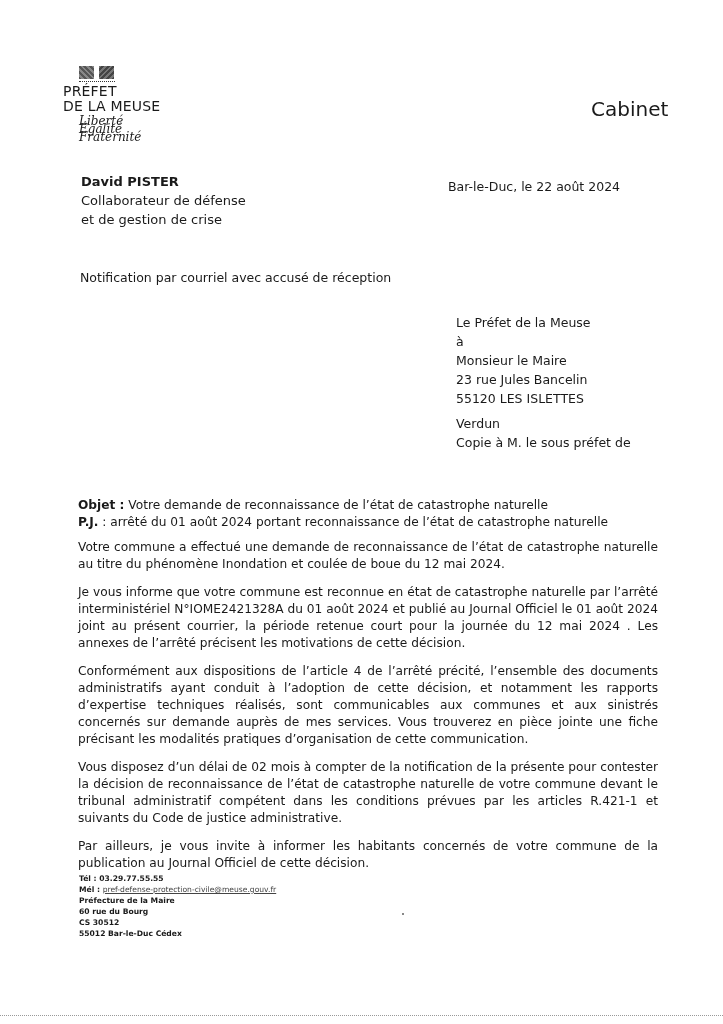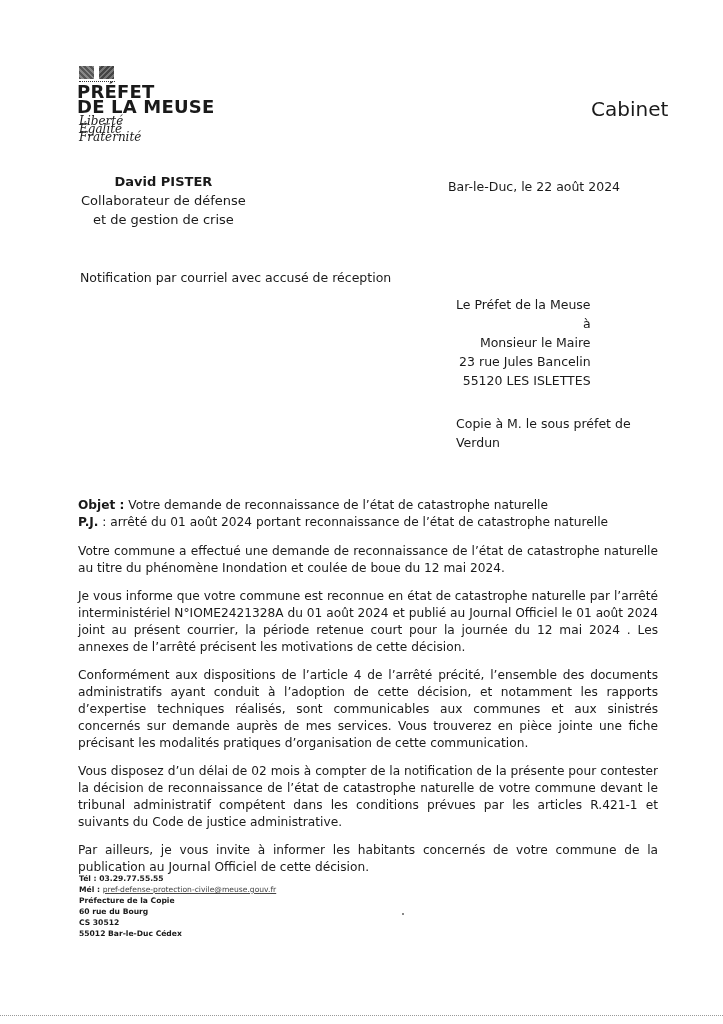--- a/index.html
+++ b/index.html
@@ -7,33 +7,33 @@
       width: 723px; height: 1024px; position: relative; overflow: hidden;
       font-family: "DejaVu Sans", "Liberation Sans", sans-serif;
       color: #1a1a1a;
     }
     .abs { position: absolute; }
     .logo-marks { left: 79px; top: 66px; display: flex; gap: 5px; }
     .mark { width: 15px; height: 13px; background: #4a4a4a; }
     .mark.a { background: repeating-linear-gradient(45deg,#555 0 2px,#888 2px 4px); }
     .mark.b { background: repeating-linear-gradient(-45deg,#444 0 2px,#777 2px 4px); }
     .logo-sub { left: 79px; top: 81px; width: 36px; height: 2px; border-top: 1px dotted #333; }
-    .prefet { left: 77px; top: 84px; font-weight: bold; font-size: 18px; line-height: 15px; letter-spacing: 0.2px; }
+    .prefet { left: 63px; top: 84px; font-weight: normal; font-size: 14px; line-height: 15px; letter-spacing: 0.2px; }
     .devise { left: 79px; top: 117px; font-family: "DejaVu Serif", serif; font-style: italic; font-size: 12px; line-height: 8px; font-weight: normal; }
     .cabinet { left: 591px; top: 97px; font-weight: normal; font-size: 20px; }
-    .signer { left: 81px; top: 172px; font-size: 13px; line-height: 19px; text-align: center; }
+    .signer { left: 81px; top: 172px; font-size: 13px; line-height: 19px; }
     .signer .name { font-weight: bold; }
     .date { left: 448px; top: 179px; font-size: 12.5px; }
     .notif { left: 80px; top: 270px; font-size: 12.5px; }
-    .recipient { left: 456px; top: 295px; font-size: 12.5px; line-height: 19px; text-align: right; }
+    .recipient { left: 456px; top: 313px; font-size: 12.5px; line-height: 19px; }
     .copy { left: 456px; top: 414px; font-size: 12.5px; line-height: 19px; }
     .body-text { left: 78px; top: 497px; width: 580px; font-size: 12.2px; line-height: 17px; text-align: justify; }
-    .body-text p { margin: 0 0 11px 0; }
+    .body-text p { margin: 8px 0 11px 0; }
     .body-text .obj { margin: 0; }
-    .body-text .obj-block { margin-bottom: 12px; }
+    .body-text .obj-block { }
     .footer { left: 79px; top: 873px; font-size: 7.6px; line-height: 11px; font-weight: bold; }
     .footer .mail { text-decoration: underline; font-weight: normal; color: #444; text-align: right; }
     .dot { left: 402px; top: 913px; width: 2px; height: 2px; background: #888; }
     .bottom-line { left: 0; top: 1015px; width: 723px; height: 1px; border-top: 1px dotted #999; }
   </style>
 </head>
 <body>
 
 <div class="abs logo-marks">
   <div class="mark a"></div>
@@ -63,39 +63,39 @@
 
 <div class="abs recipient">
   <div>Le Préfet de la Meuse</div>
   <div>à</div>
   <div>Monsieur le Maire</div>
   <div>23 rue Jules Bancelin</div>
   <div>55120 LES ISLETTES</div>
 </div>
 
 <div class="abs copy">
+  <div>Verdun</div>
   <div>Copie à M. le sous préfet de</div>
-  <div>Verdun</div>
 </div>
 
 <div class="abs body-text">
   <div class="obj-block">
     <p class="obj"><b>Objet :</b><span> Votre demande de reconnaissance de l’état de catastrophe naturelle</span></p>
     <p class="obj"><b>P.J.</b><span> : arrêté du 01 août 2024 portant reconnaissance de l’état de catastrophe naturelle</span></p>
   </div>
   <p>Votre commune a effectué une demande de reconnaissance de l’état de catastrophe naturelle au titre du phénomène Inondation et coulée de boue du 12 mai 2024.</p>
   <p>Je vous informe que votre commune est reconnue en état de catastrophe naturelle par l’arrêté interministériel N°IOME2421328A du 01 août 2024 et publié au Journal Officiel le 01 août 2024 joint au présent courrier, la période retenue court pour la journée du 12 mai 2024 . Les annexes de l’arrêté précisent les motivations de cette décision.</p>
   <p>Conformément aux dispositions de l’article 4 de l’arrêté précité, l’ensemble des documents administratifs ayant conduit à l’adoption de cette décision, et notamment les rapports d’expertise techniques réalisés, sont communicables aux communes et aux sinistrés concernés sur demande auprès de mes services. Vous trouverez en pièce jointe une fiche précisant les modalités pratiques d’organisation de cette communication.</p>
   <p>Vous disposez d’un délai de 02 mois à compter de la notification de la présente pour contester la décision de reconnaissance de l’état de catastrophe naturelle de votre commune devant le tribunal administratif compétent dans les conditions prévues par les articles R.421-1 et suivants du Code de justice administrative.</p>
   <p>Par ailleurs, je vous invite à informer les habitants concernés de votre commune de la publication au Journal Officiel de cette décision.</p>
 </div>
 
 <div class="abs footer">
   <div>Tél : 03.29.77.55.55</div>
   <div><span>Mél : </span><span class="mail">pref-defense-protection-civile@meuse.gouv.fr</span></div>
-  <div>Préfecture de la Copie</div>
+  <div>Préfecture de la Maire</div>
   <div>60 rue du Bourg</div>
   <div>CS 30512</div>
   <div>55012 Bar-le-Duc Cédex</div>
 </div>
 
 <div class="abs dot"></div>
 <div class="abs bottom-line"></div>
 
 </body></html>

